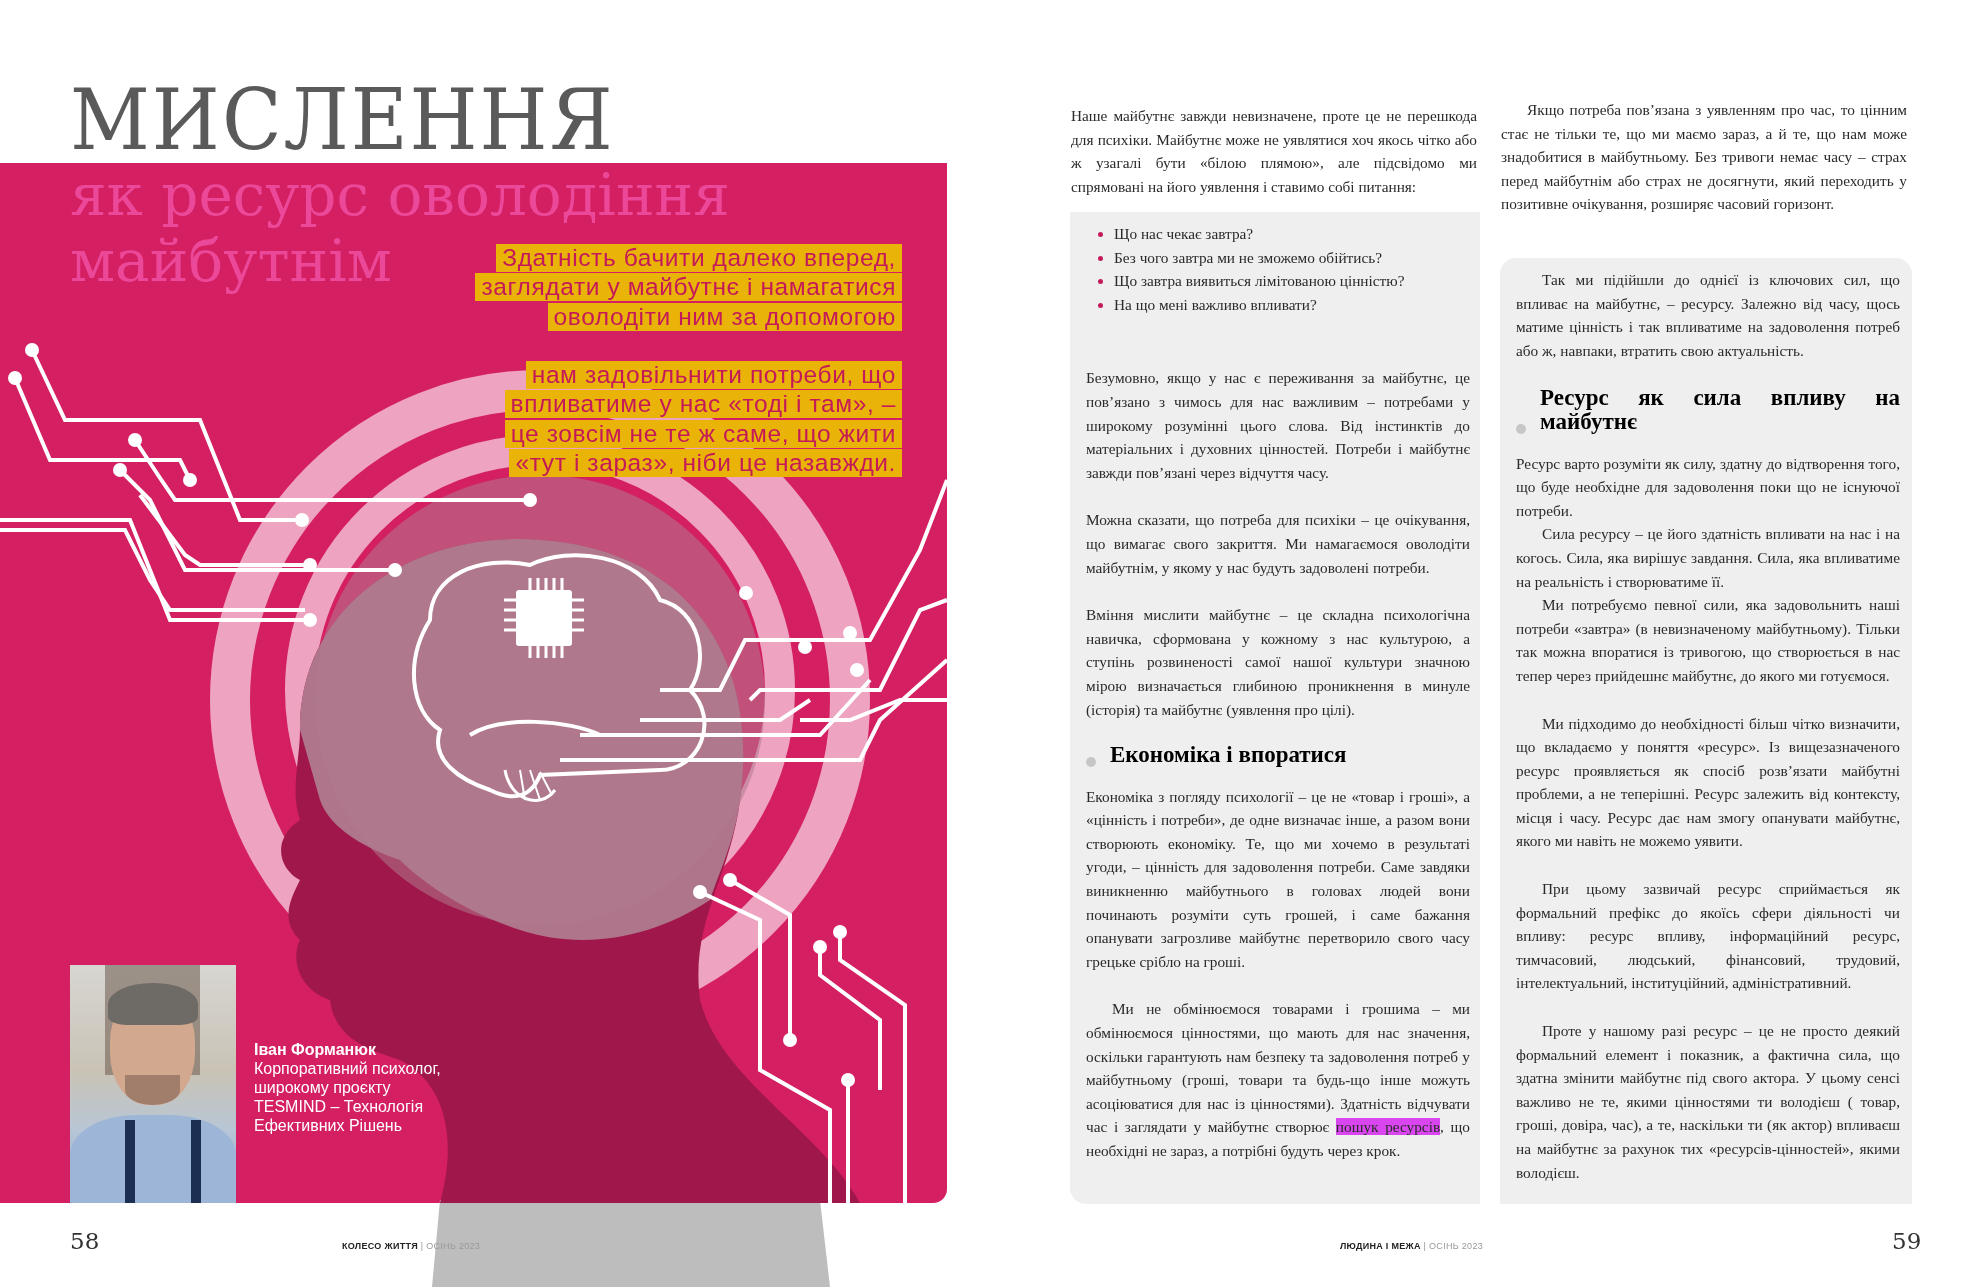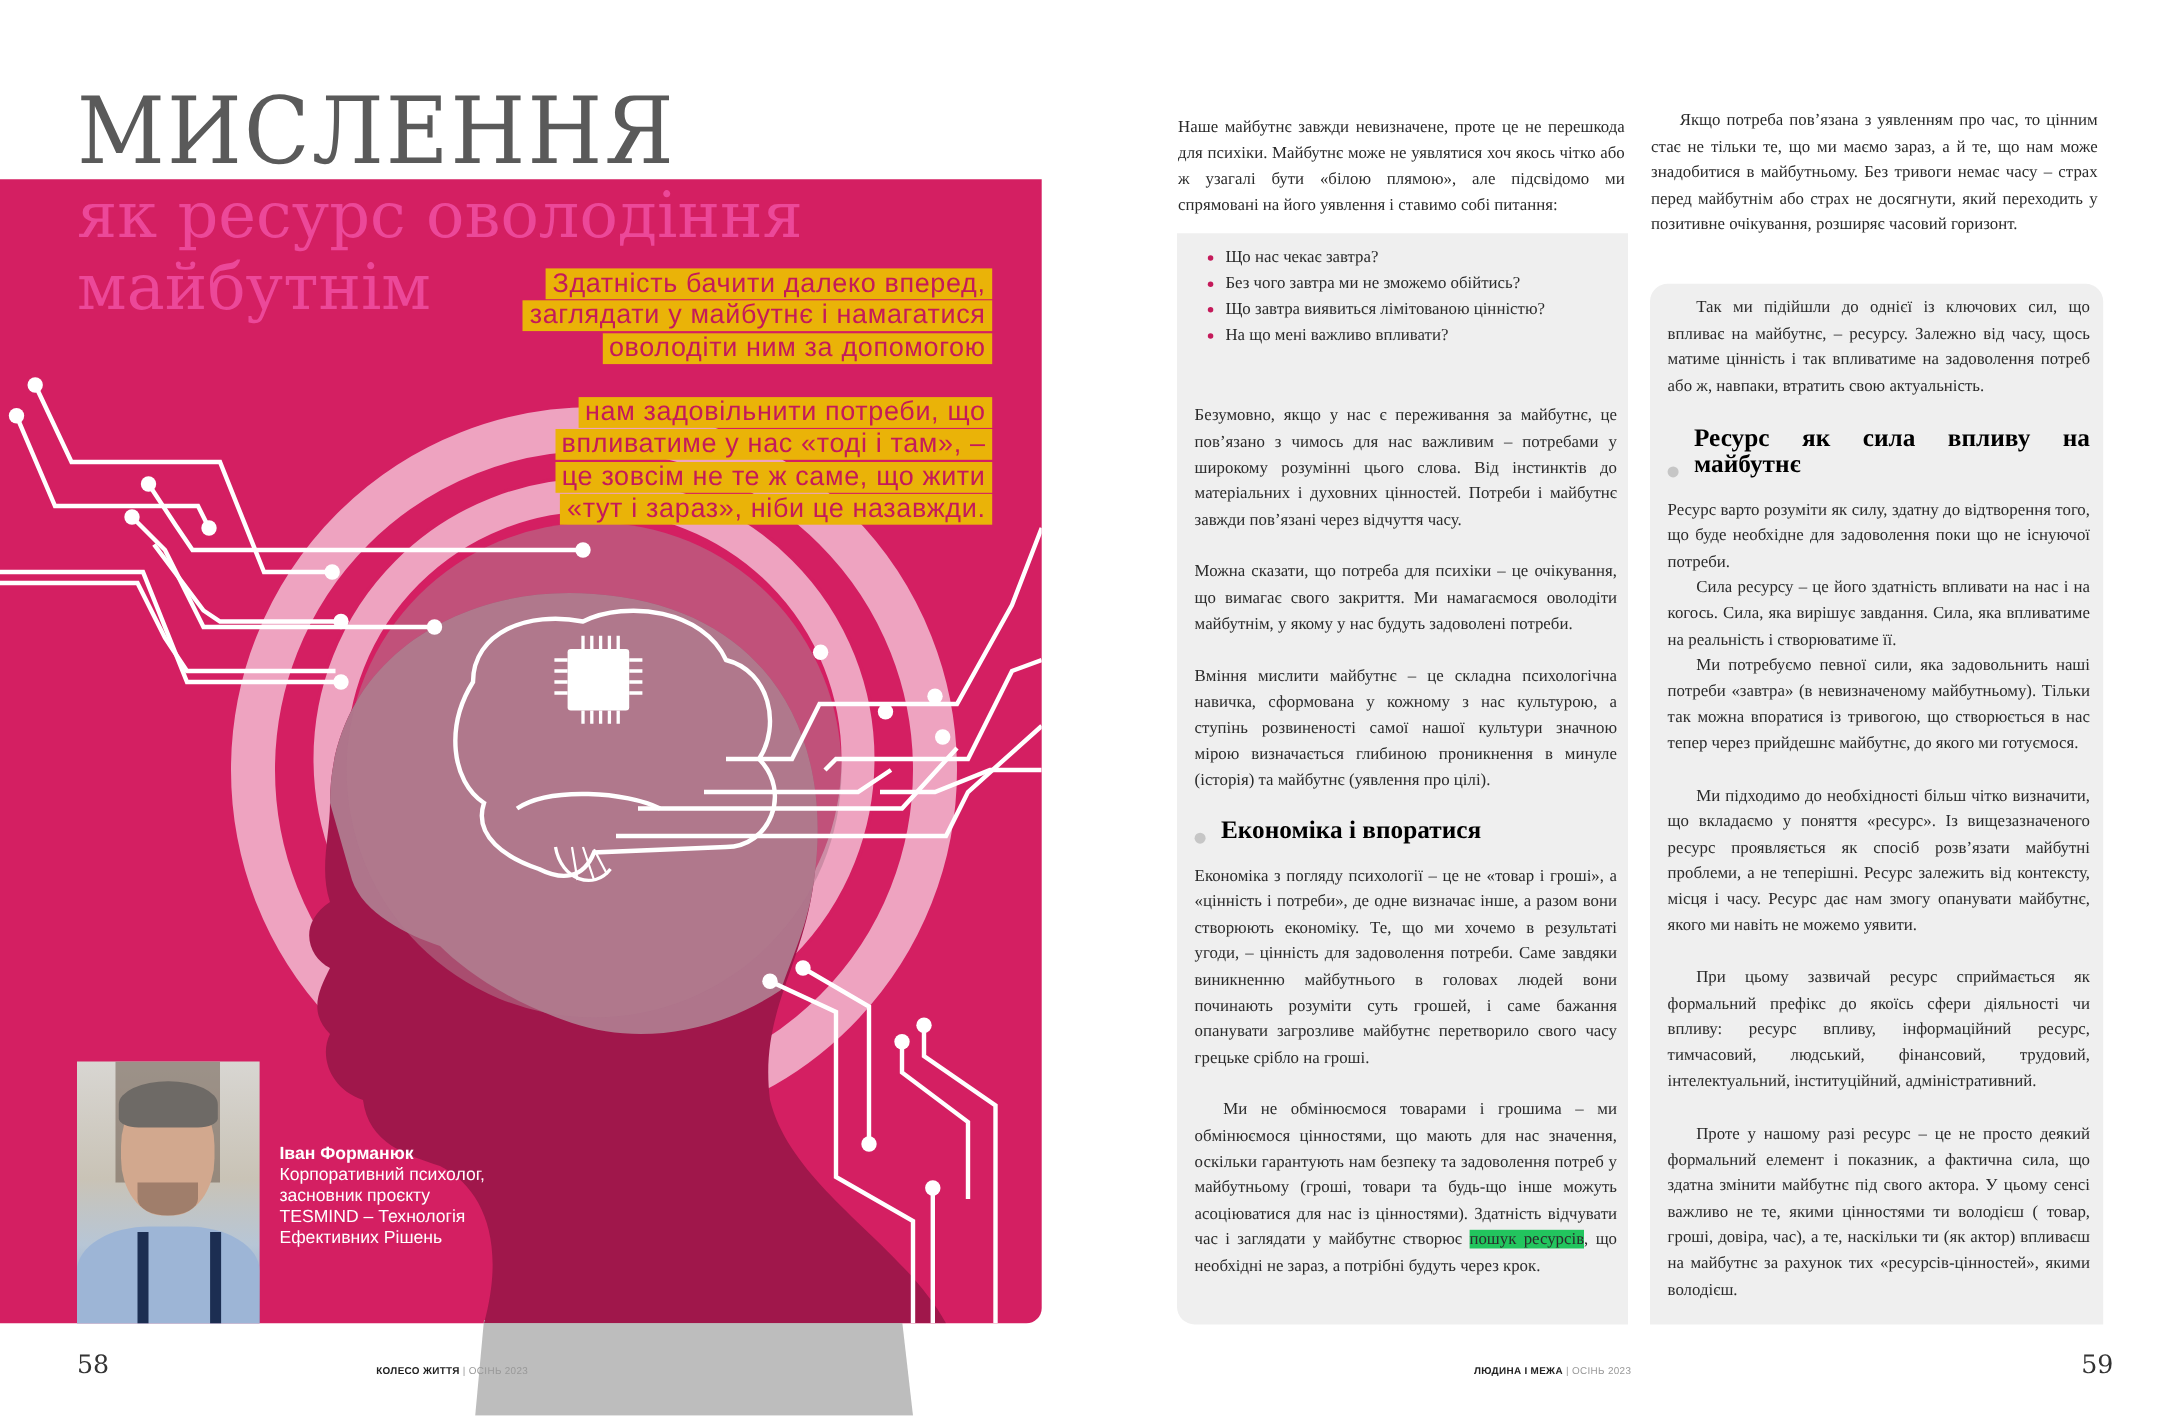--- a/index.html
+++ b/index.html
@@ -44,21 +44,21 @@
   .col-2-top { left:1501px; top:98px; width:406px; }
   .col-2 { left:1516px; top:268px; width:384px; }
 
   .bullets { list-style:none; margin:0 0 26px 12px; padding:0; }
   .bullets li { position:relative; padding-left:16px; text-align:left; }
   .bullets li::before { content:""; position:absolute; left:0; top:10px; width:5px; height:5px; border-radius:50%; background:#c41a5a; }
 
   .section-head { display:flex; align-items:flex-end; font-weight:bold; color:#000000; font-size:23px; margin:14px 0 18px 0; }
   .section-head .dot { width:10px; height:10px; border-radius:50%; background:#c6c6c6; margin-right:14px; flex:none; }
   .gap { height:24px; }
-  .highlight { background:#22c55e; }
+  .highlight { background:#d946ef; }
 </style>
 </head>
 <body>
 
 <div class="spread">
 
   <div class="left-page">
     <div class="hero-panel"></div>
 
     <svg class="hero-svg" viewBox="0 0 990 1287">
@@ -166,21 +166,21 @@
       <div class="photo-shirt"></div>
       <div class="photo-lanyard"></div>
       <div class="photo-head"></div>
       <div class="photo-hair"></div>
       <div class="photo-beard"></div>
     </div>
 
     <div class="author-info">
       <div class="author-name">Іван Форманюк</div>
       <div>Корпоративний психолог,</div>
-      <div>засновник проєкту</div>
+      <div>широкому проєкту</div>
       <div>TESMIND – Технологія</div>
       <div>Ефективних Рішень</div>
     </div>
 
     <div class="page-num" style="left:70px;">58</div>
     <div class="folio" style="left:342px;">
       <b>КОЛЕСО ЖИТТЯ</b>
       <span class="sep">|</span>
       <span class="season">ОСІНЬ 2023</span>
     </div>

